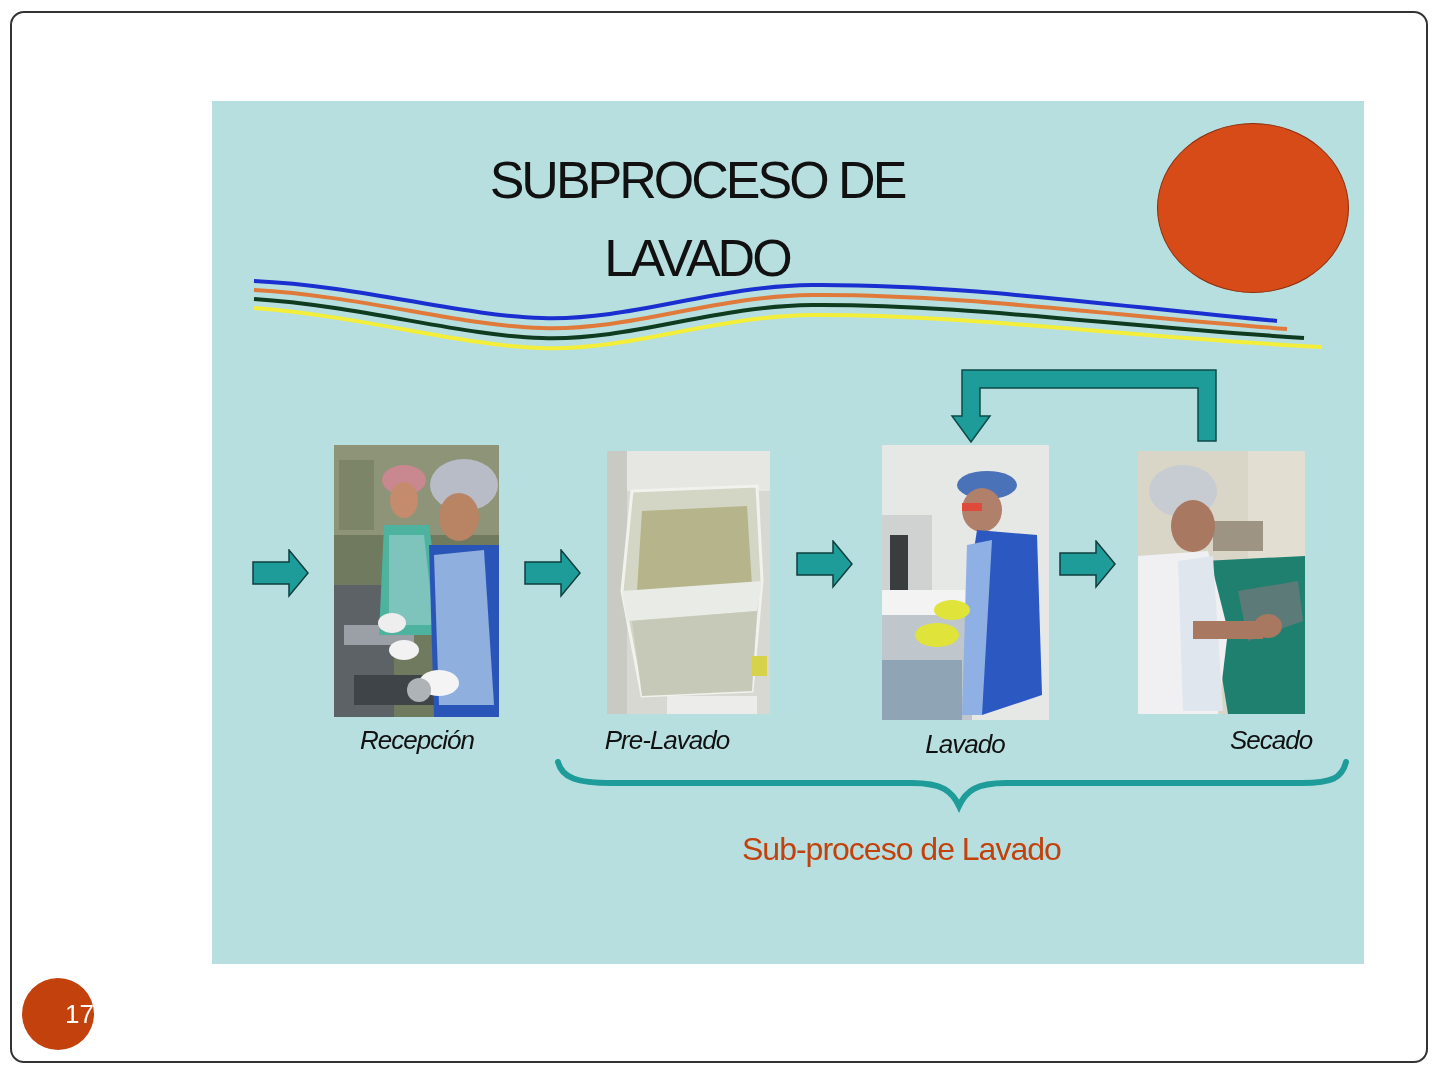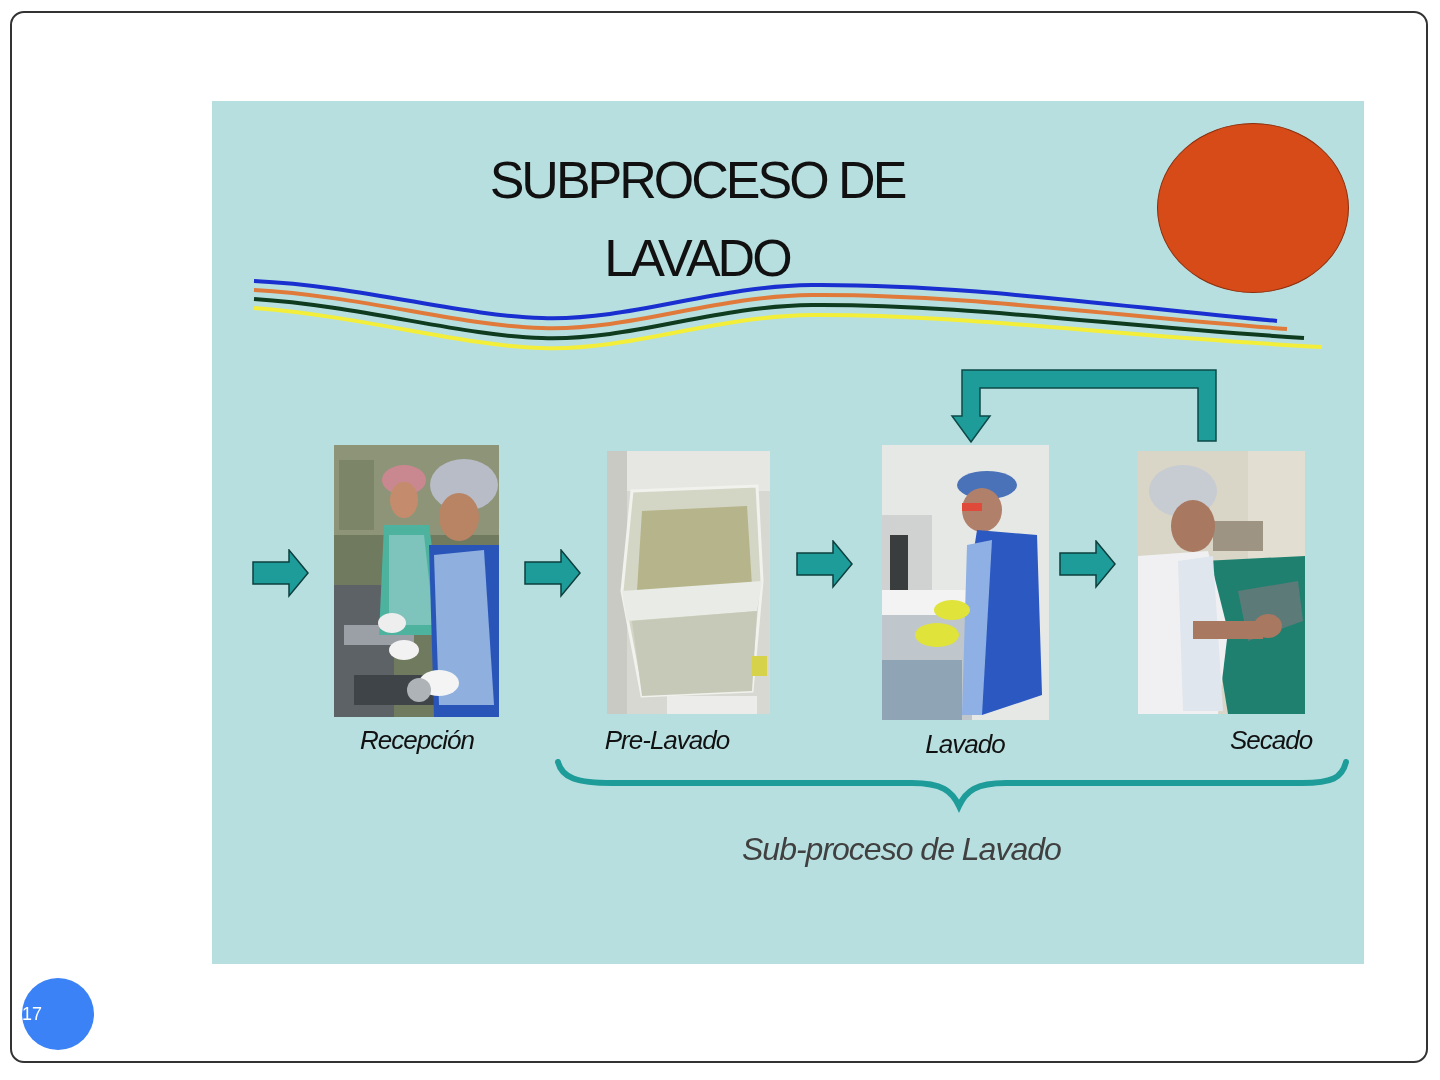--- a/index.html
+++ b/index.html
@@ -28,24 +28,24 @@
   .photo {
     position: absolute; overflow: hidden;
   }
   .photo svg { display: block; }
   .caption {
     position: absolute; font-size: 26px; color: #111; letter-spacing: -1px; text-align: center; font-style: italic;
   }
   .arrow { position: absolute; }
   .page-badge {
     position: absolute; left: 22px; top: 978px; width: 72px; height: 72px; border-radius: 50%;
-    background: #3b82f6; color: #fff; font-size: 18px; line-height: 72px; text-align: left;
+    background: #c2410c; color: #fff; font-size: 26px; line-height: 72px; text-align: right;
   }
   .subtitle {
-    position: absolute; left: 530px; top: 730px; font-size: 32px; color: #404040; letter-spacing: -1px; font-style: italic;
+    position: absolute; left: 530px; top: 730px; font-size: 32px; color: #c2410c; letter-spacing: -1px;
   }
 </style>
 </head>
 <body>
 
 <div class="slide-frame"></div>
 
 <div class="panel">
 
   <div class="title">

